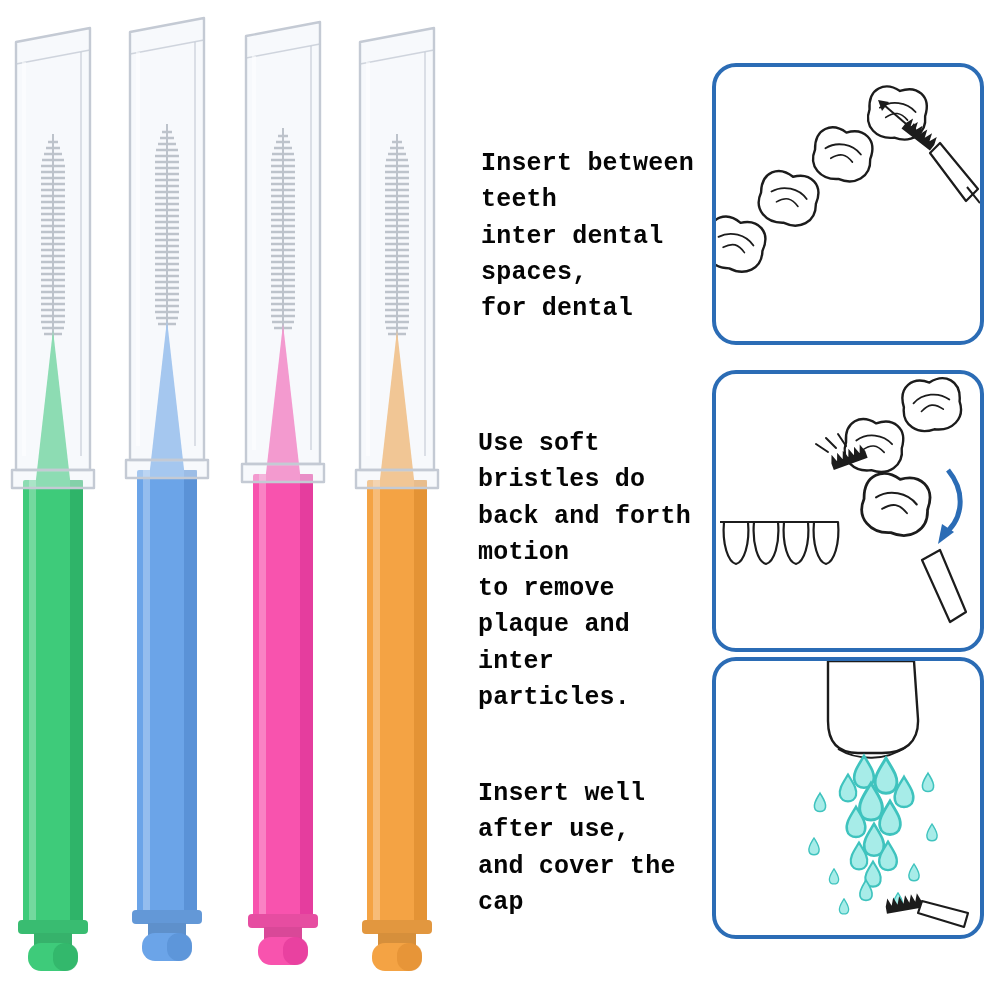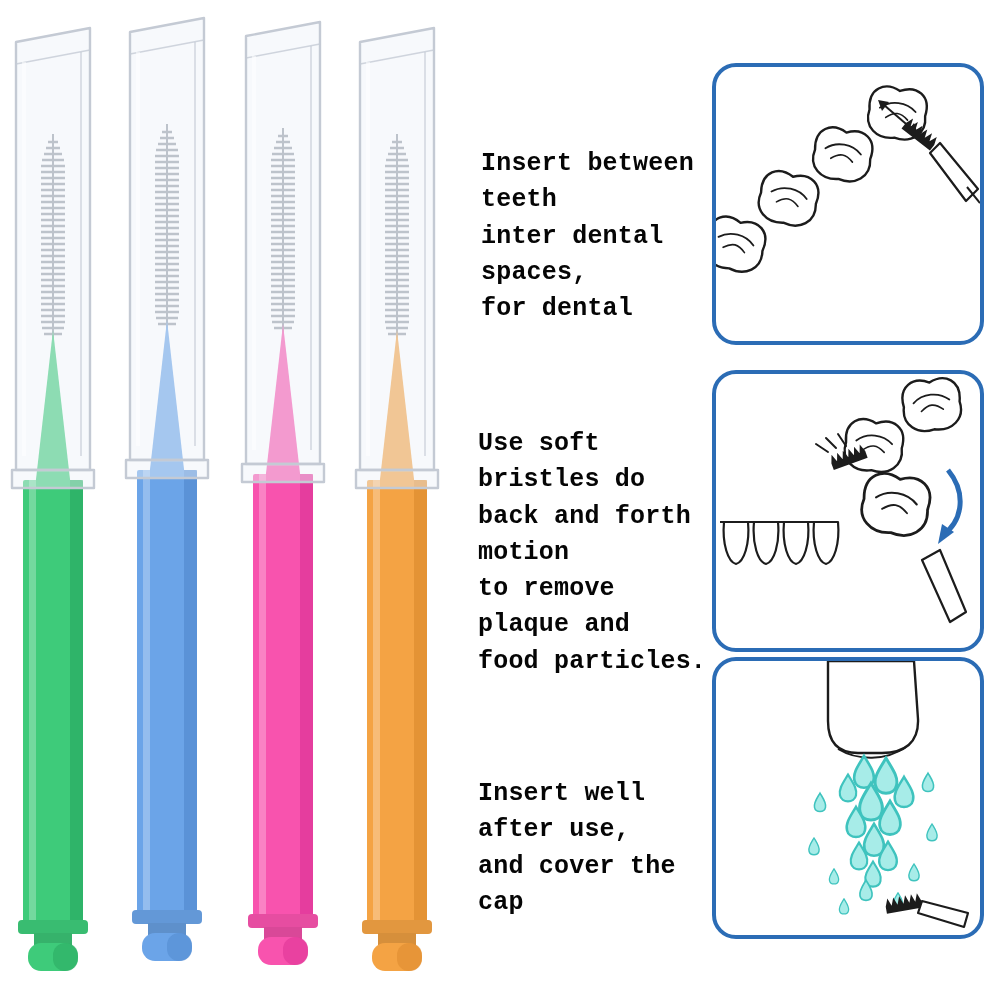--- a/index.html
+++ b/index.html
@@ -86,21 +86,21 @@
         <use href="#brush-shape"></use>
       </svg>
   </div>
 
   <div class="info-text" style="left:481px;top:146px">Insert between teeth
 inter dental spaces,
 for dental</div>
   <div class="info-text" style="left:478px;top:426px">Use soft bristles do
 back and forth motion
 to remove plaque and
-food particles.</div>
+inter particles.</div>
   <div class="info-text" style="left:478px;top:776px">Insert well after use,
 and cover the cap</div>
 
   <div class="panel" style="left:712px;top:63px">
     <svg viewBox="0 0 264 274">
       <g>
         <use href="#molar" transform="translate(152,14) rotate(7)"></use>
         <use href="#molar" transform="translate(99,54) rotate(10)"></use>
         <use href="#molar" transform="translate(46,97) rotate(12)"></use>
         <use href="#molar" transform="translate(-6,142) rotate(14)"></use>

